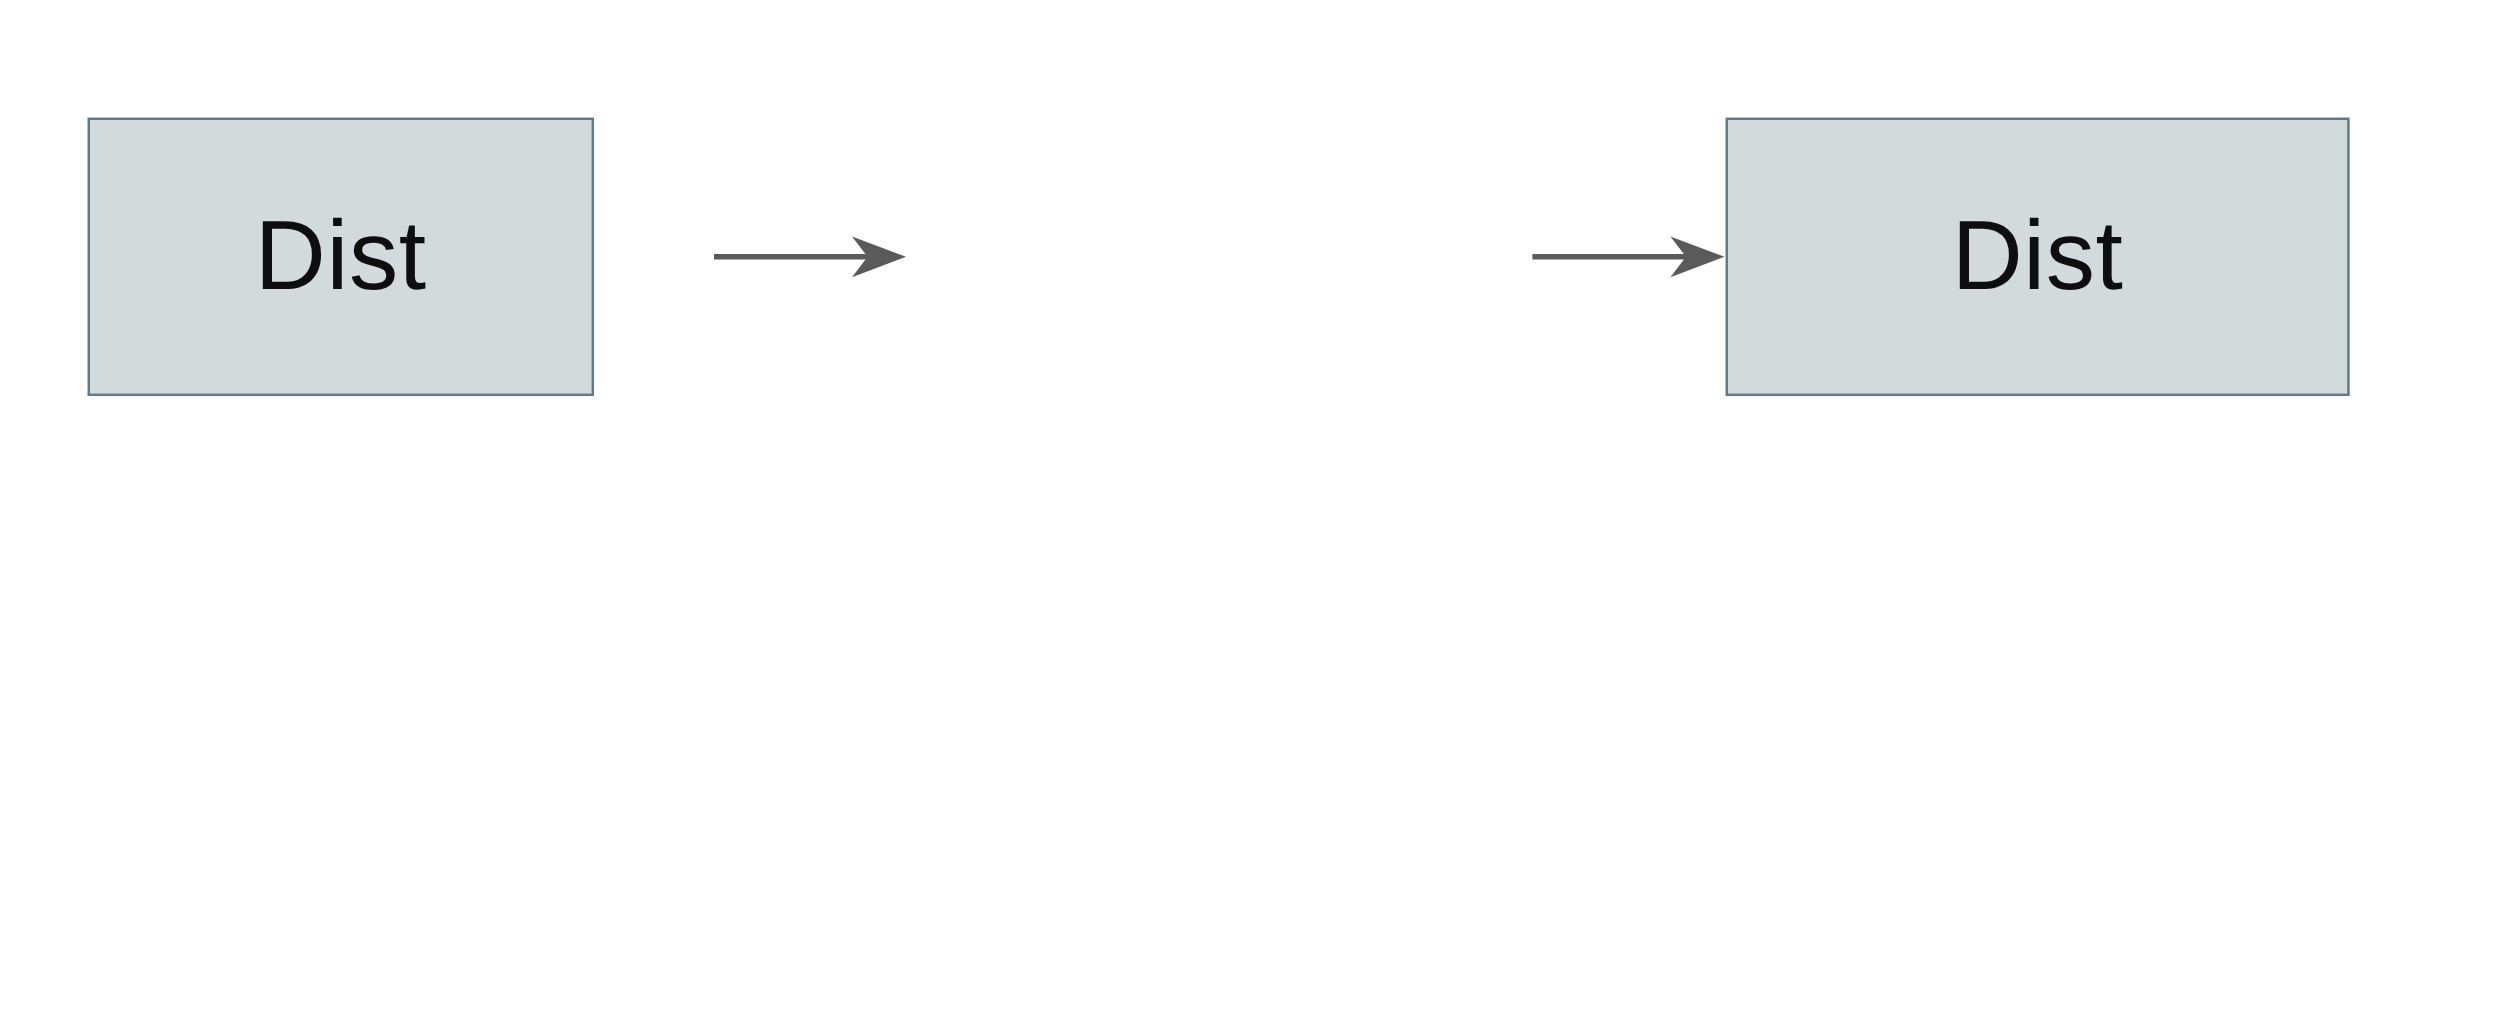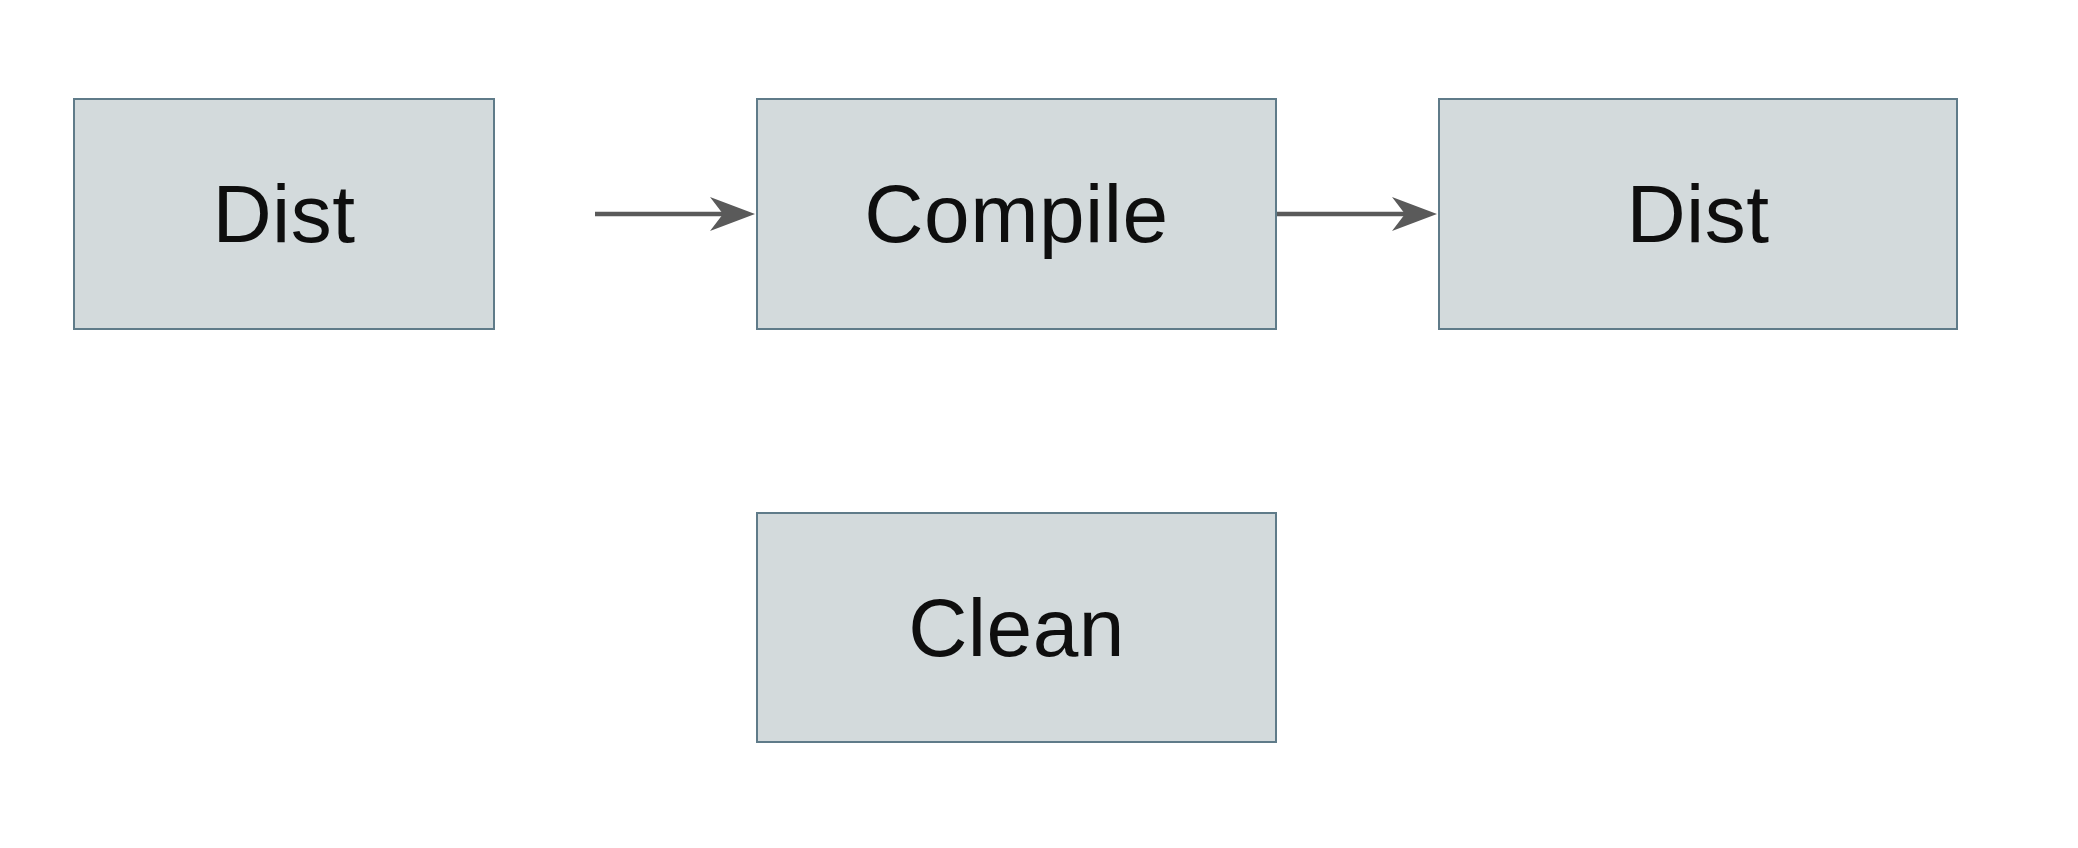--- a/index.html
+++ b/index.html
@@ -64,25 +64,19 @@
     <g>
       <line x1="1277" y1="214" x2="1409" y2="214"></line>
       <polygon points="1437,214 1392,197 1405,214 1392,231"></polygon>
     </g>
   </svg>
 
   <div class="node node-dist">
     <span class="node-label">Dist</span>
   </div>
 
-  <div class="node node-compile">
-    <span class="node-label">Compile</span>
-  </div>
 
   <div class="node node-init">
     <span class="node-label">Dist</span>
   </div>
 
-  <div class="node node-clean">
-    <span class="node-label">Clean</span>
-  </div>
 
 </div>
 
 </body></html>

